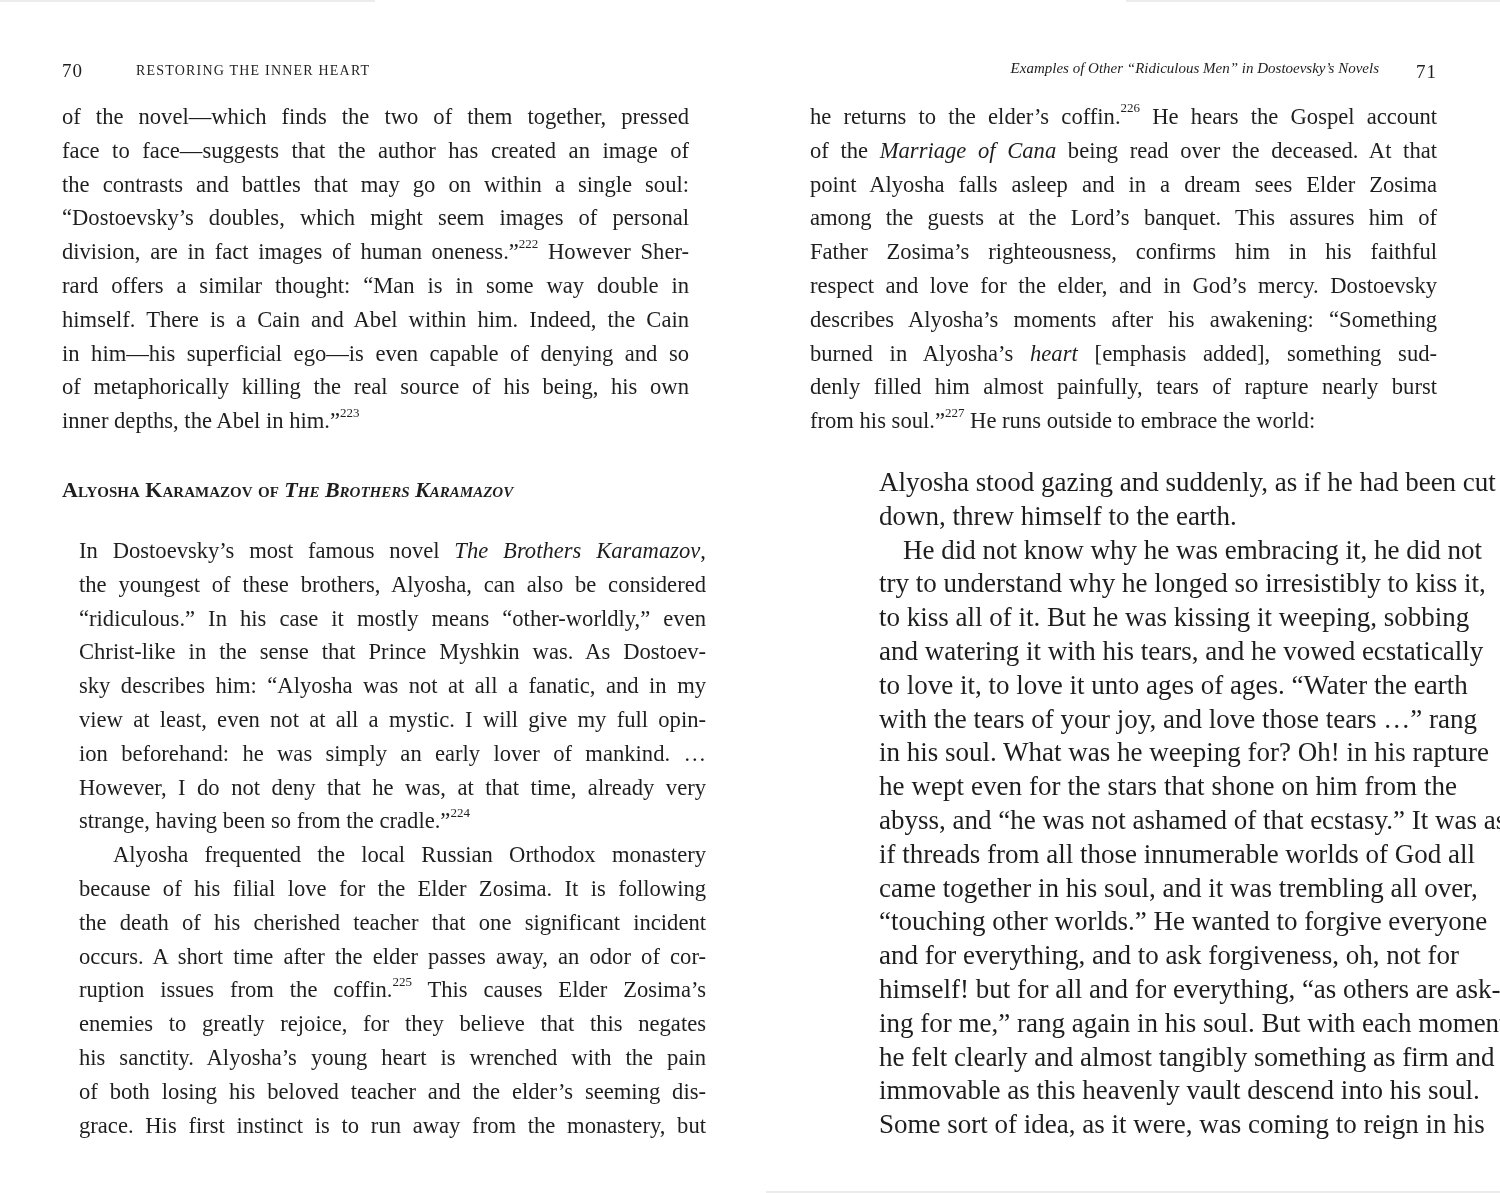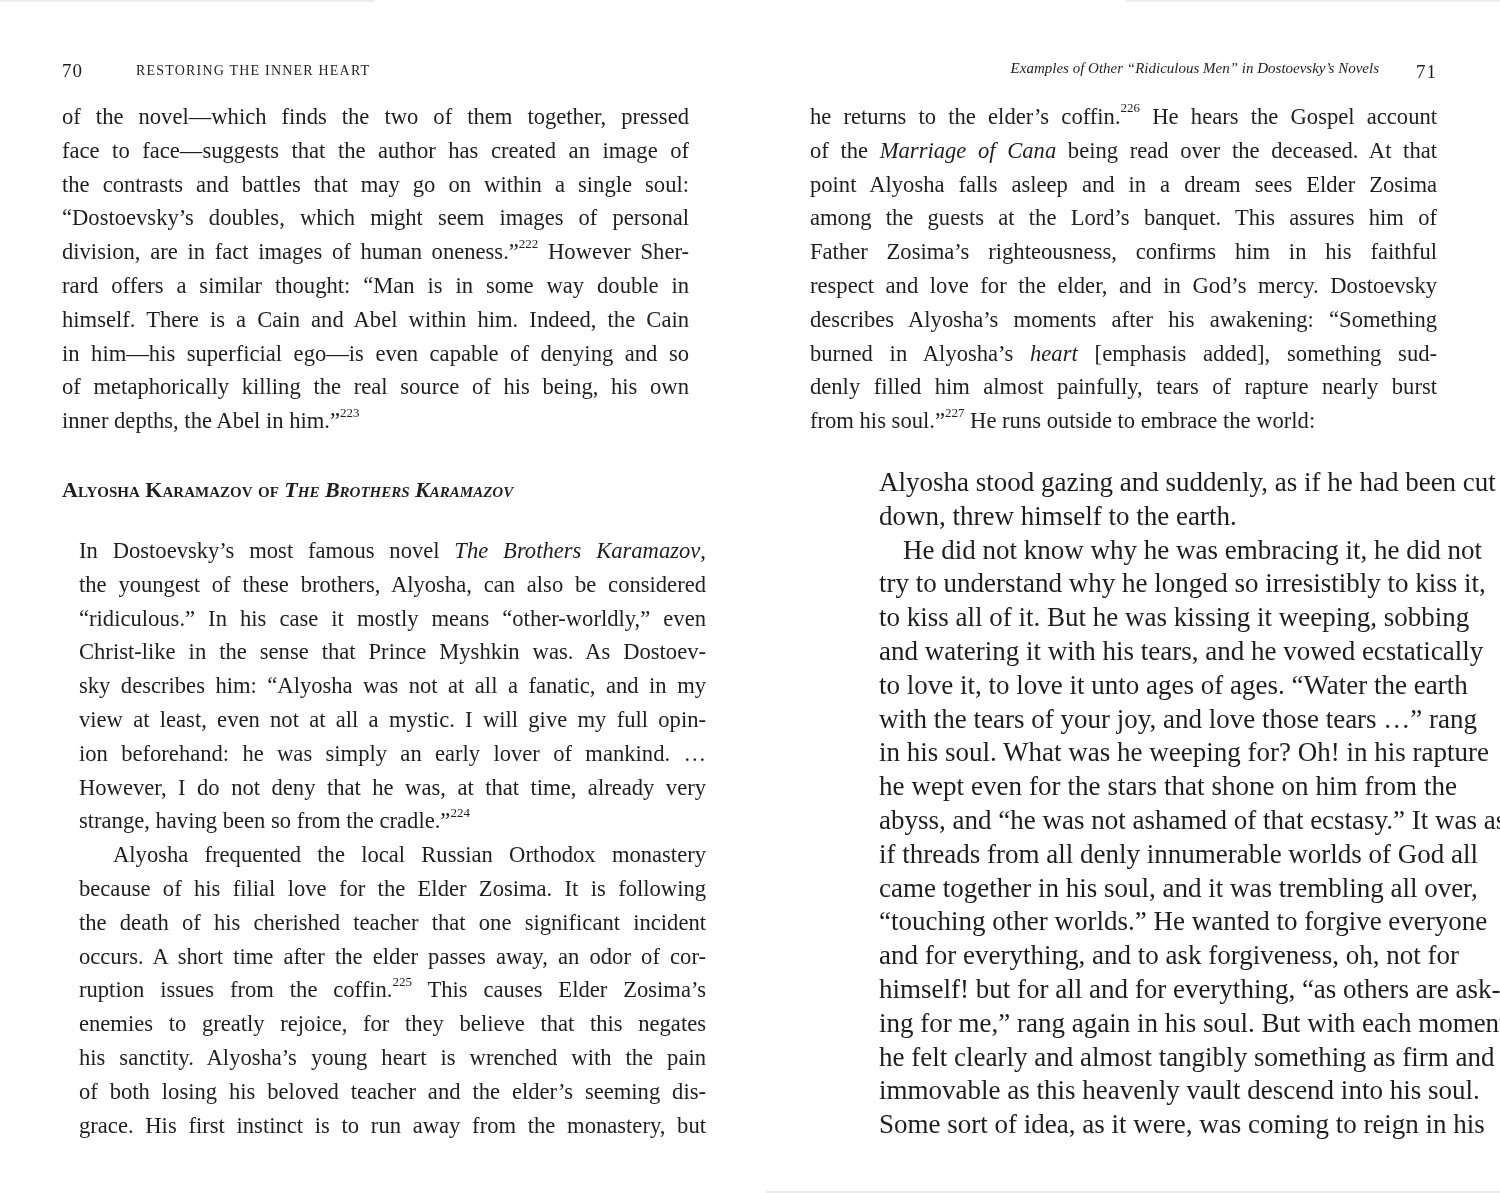--- a/index.html
+++ b/index.html
@@ -206,21 +206,21 @@
     <div class="line last">down, threw himself to the earth.</div>
     <div class="line indent">He did not know why he was embracing it, he did not</div>
     <div class="line">try to understand why he longed so irresistibly to kiss it,</div>
     <div class="line">to kiss all of it. But he was kissing it weeping, sobbing</div>
     <div class="line">and watering it with his tears, and he vowed ecstatically</div>
     <div class="line">to love it, to love it unto ages of ages. “Water the earth</div>
     <div class="line">with the tears of your joy, and love those tears …” rang</div>
     <div class="line">in his soul. What was he weeping for? Oh! in his rapture</div>
     <div class="line">he wept even for the stars that shone on him from the</div>
     <div class="line">abyss, and “he was not ashamed of that ecstasy.” It was as</div>
-    <div class="line">if threads from all denly innumerable worlds of God all</div>
+    <div class="line">if threads from all those innumerable worlds of God all</div>
     <div class="line">came together in his soul, and it was trembling all over,</div>
     <div class="line">“touching other worlds.” He wanted to forgive everyone</div>
     <div class="line">and for everything, and to ask forgiveness, oh, not for</div>
     <div class="line">himself! but for all and for everything, “as others are ask-</div>
     <div class="line">ing for me,” rang again in his soul. But with each moment</div>
     <div class="line">he felt clearly and almost tangibly something as firm and</div>
     <div class="line">immovable as this heavenly vault descend into his soul.</div>
     <div class="line">Some sort of idea, as it were, was coming to reign in his</div>
   </div>
 </div>

